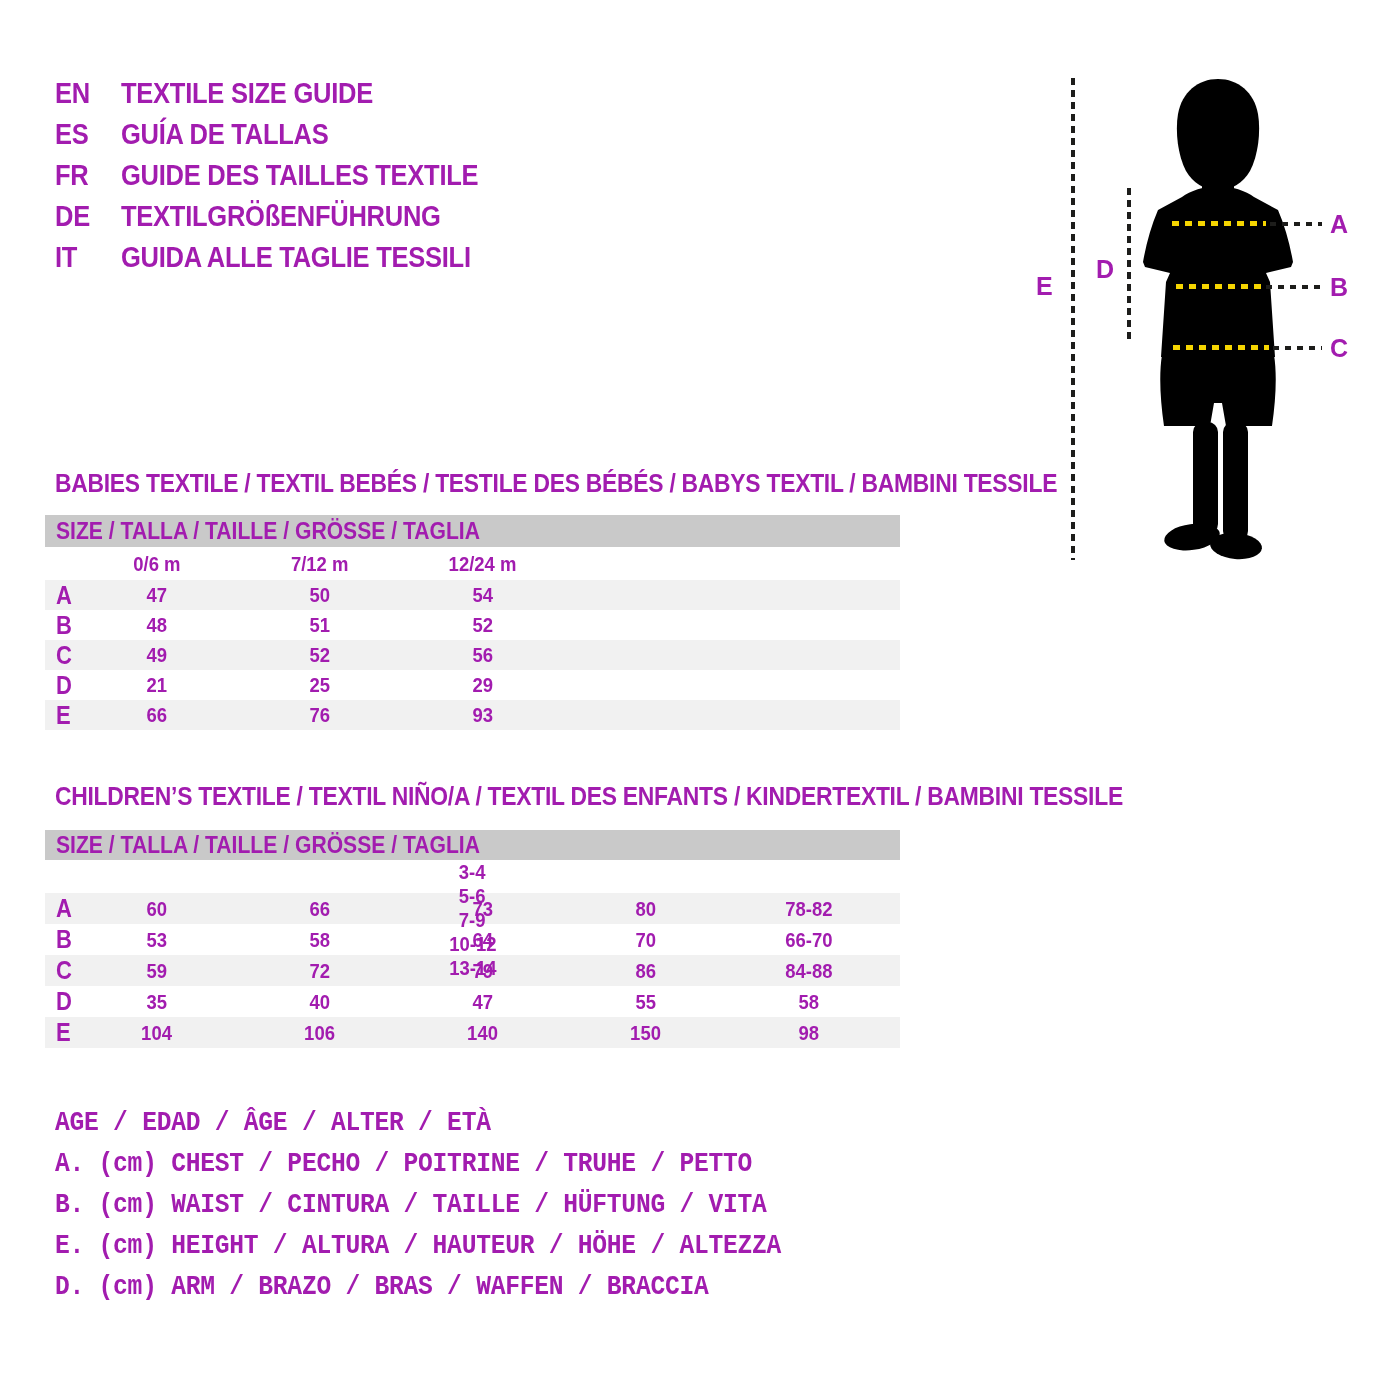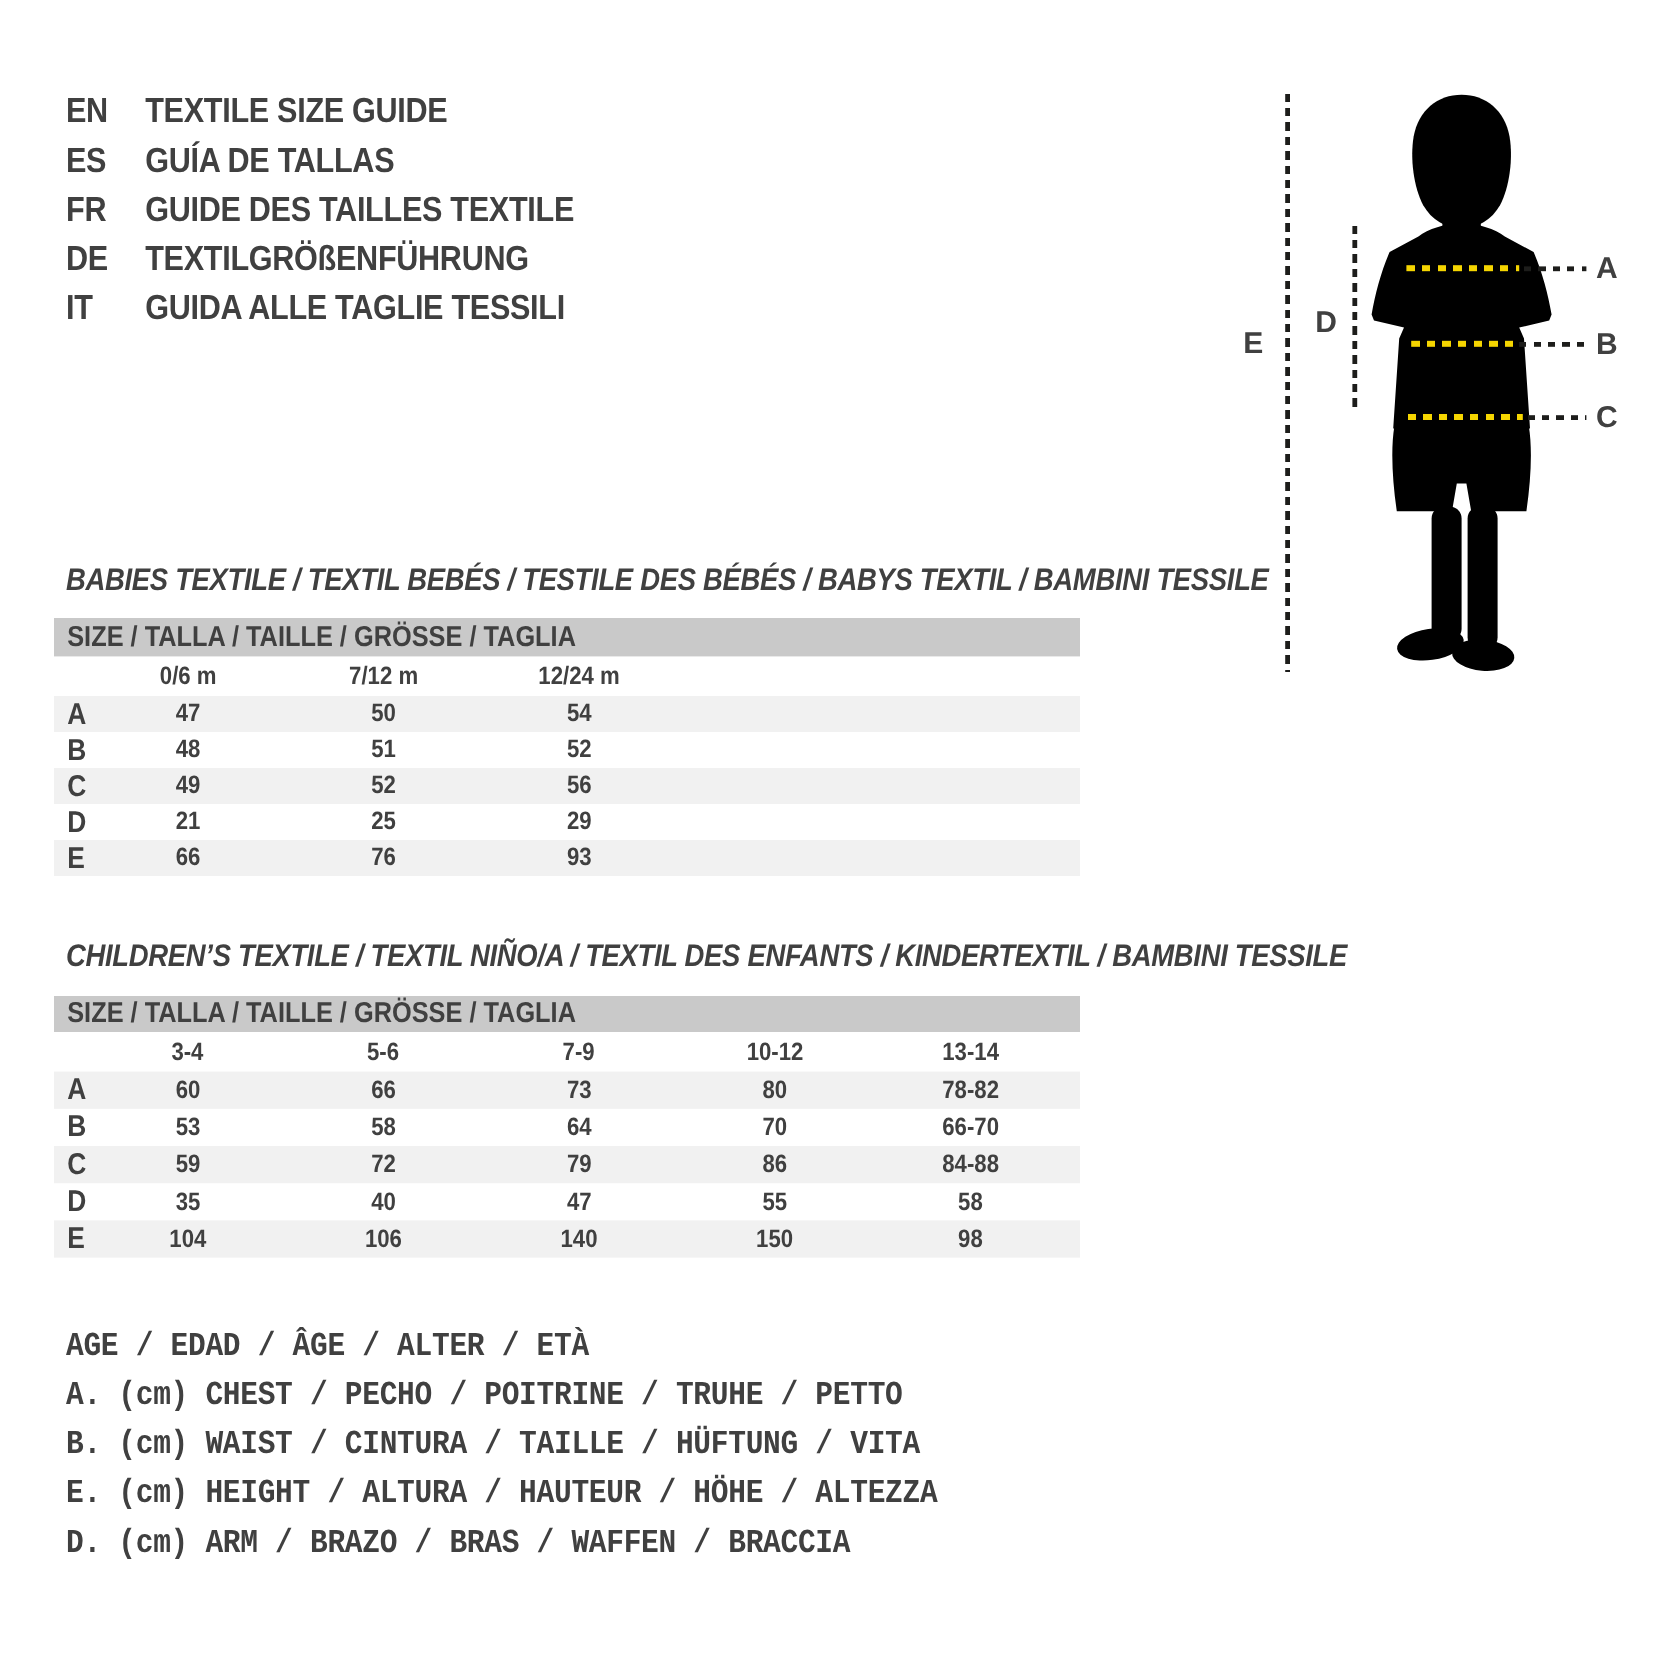--- a/index.html
+++ b/index.html
@@ -1,21 +1,21 @@
 <!DOCTYPE html>
 <html><head>
 <meta charset="utf-8">
 <style>
   * { margin:0; padding:0; box-sizing:border-box; }
   html,body { background:#ffffff; }
   .page {
     position:relative; width:1400px; height:1400px;
     background:#ffffff; overflow:hidden;
     font-family:"Liberation Sans", sans-serif;
-    color:#404040;
+    color:#a21caf;
     border-radius:30px;
     -webkit-font-smoothing:antialiased;
   }
   
   .cx { display:inline-block; transform:scaleX(0.88); white-space:nowrap; }
   .cl { display:inline-block; transform:scaleX(0.88); transform-origin:0 50%; white-space:nowrap; }
 
   
   .lang-block { position:absolute; left:55px; top:73px; }
   .lang-row { display:flex; height:41px; align-items:center; }
@@ -33,35 +33,35 @@
     background-image:repeating-linear-gradient(to right,#f5d500 0px,#f5d500 7px,transparent 7px,transparent 13px);
   }
   .hline.dark {
     height:4px; z-index:2;
     background-image:repeating-linear-gradient(to right,#1d1d1b 0px,#1d1d1b 6px,transparent 6px,transparent 12px);
   }
   .fig-label { position:absolute; font-size:25px; font-weight:700; }
   .silhouette { position:absolute; left:1140px; top:76px; width:156px; height:486px; z-index:1; }
 
   
-  .section-title { position:absolute; left:55px; font-size:26px; font-weight:700; letter-spacing:-0.3px;font-style:italic; }
+  .section-title { position:absolute; left:55px; font-size:26px; font-weight:700; letter-spacing:-0.3px; }
   .gtable { position:absolute; left:45px; width:855px; }
   .size-bar {
     background:#c9c9c9; display:flex; align-items:center;
     padding-left:11px; font-size:24px; font-weight:700;
   }
   .cols-row, .trow { display:flex; align-items:center; width:855px; }
   .tcell-label { width:30px; padding-left:11px; font-size:25px; font-weight:700; flex:none; }
   .tcell { width:163px; text-align:center; font-size:21px; font-weight:700; flex:none; }
   .stripe { background:#f1f1f1; }
   .babies .size-bar { height:32px; }
   .babies .cols-row { height:33px; }
   .babies .trow { height:30px; }
   .children .size-bar { height:30px; }
-  .children .cols-row { height:33px; }
+  .children .cols-row { height:33px;flex-direction:column; }
   .children .trow { height:31px; }
 
   
   .legend { position:absolute; left:55px; top:1102px;font-family:Liberation Mono, monospace; }
   .legend-line { display:flex; align-items:center; height:41px; font-size:28px; font-weight:700; letter-spacing:-0.3px; }
 </style>
 </head>
 <body>
 
 <div class="page">

